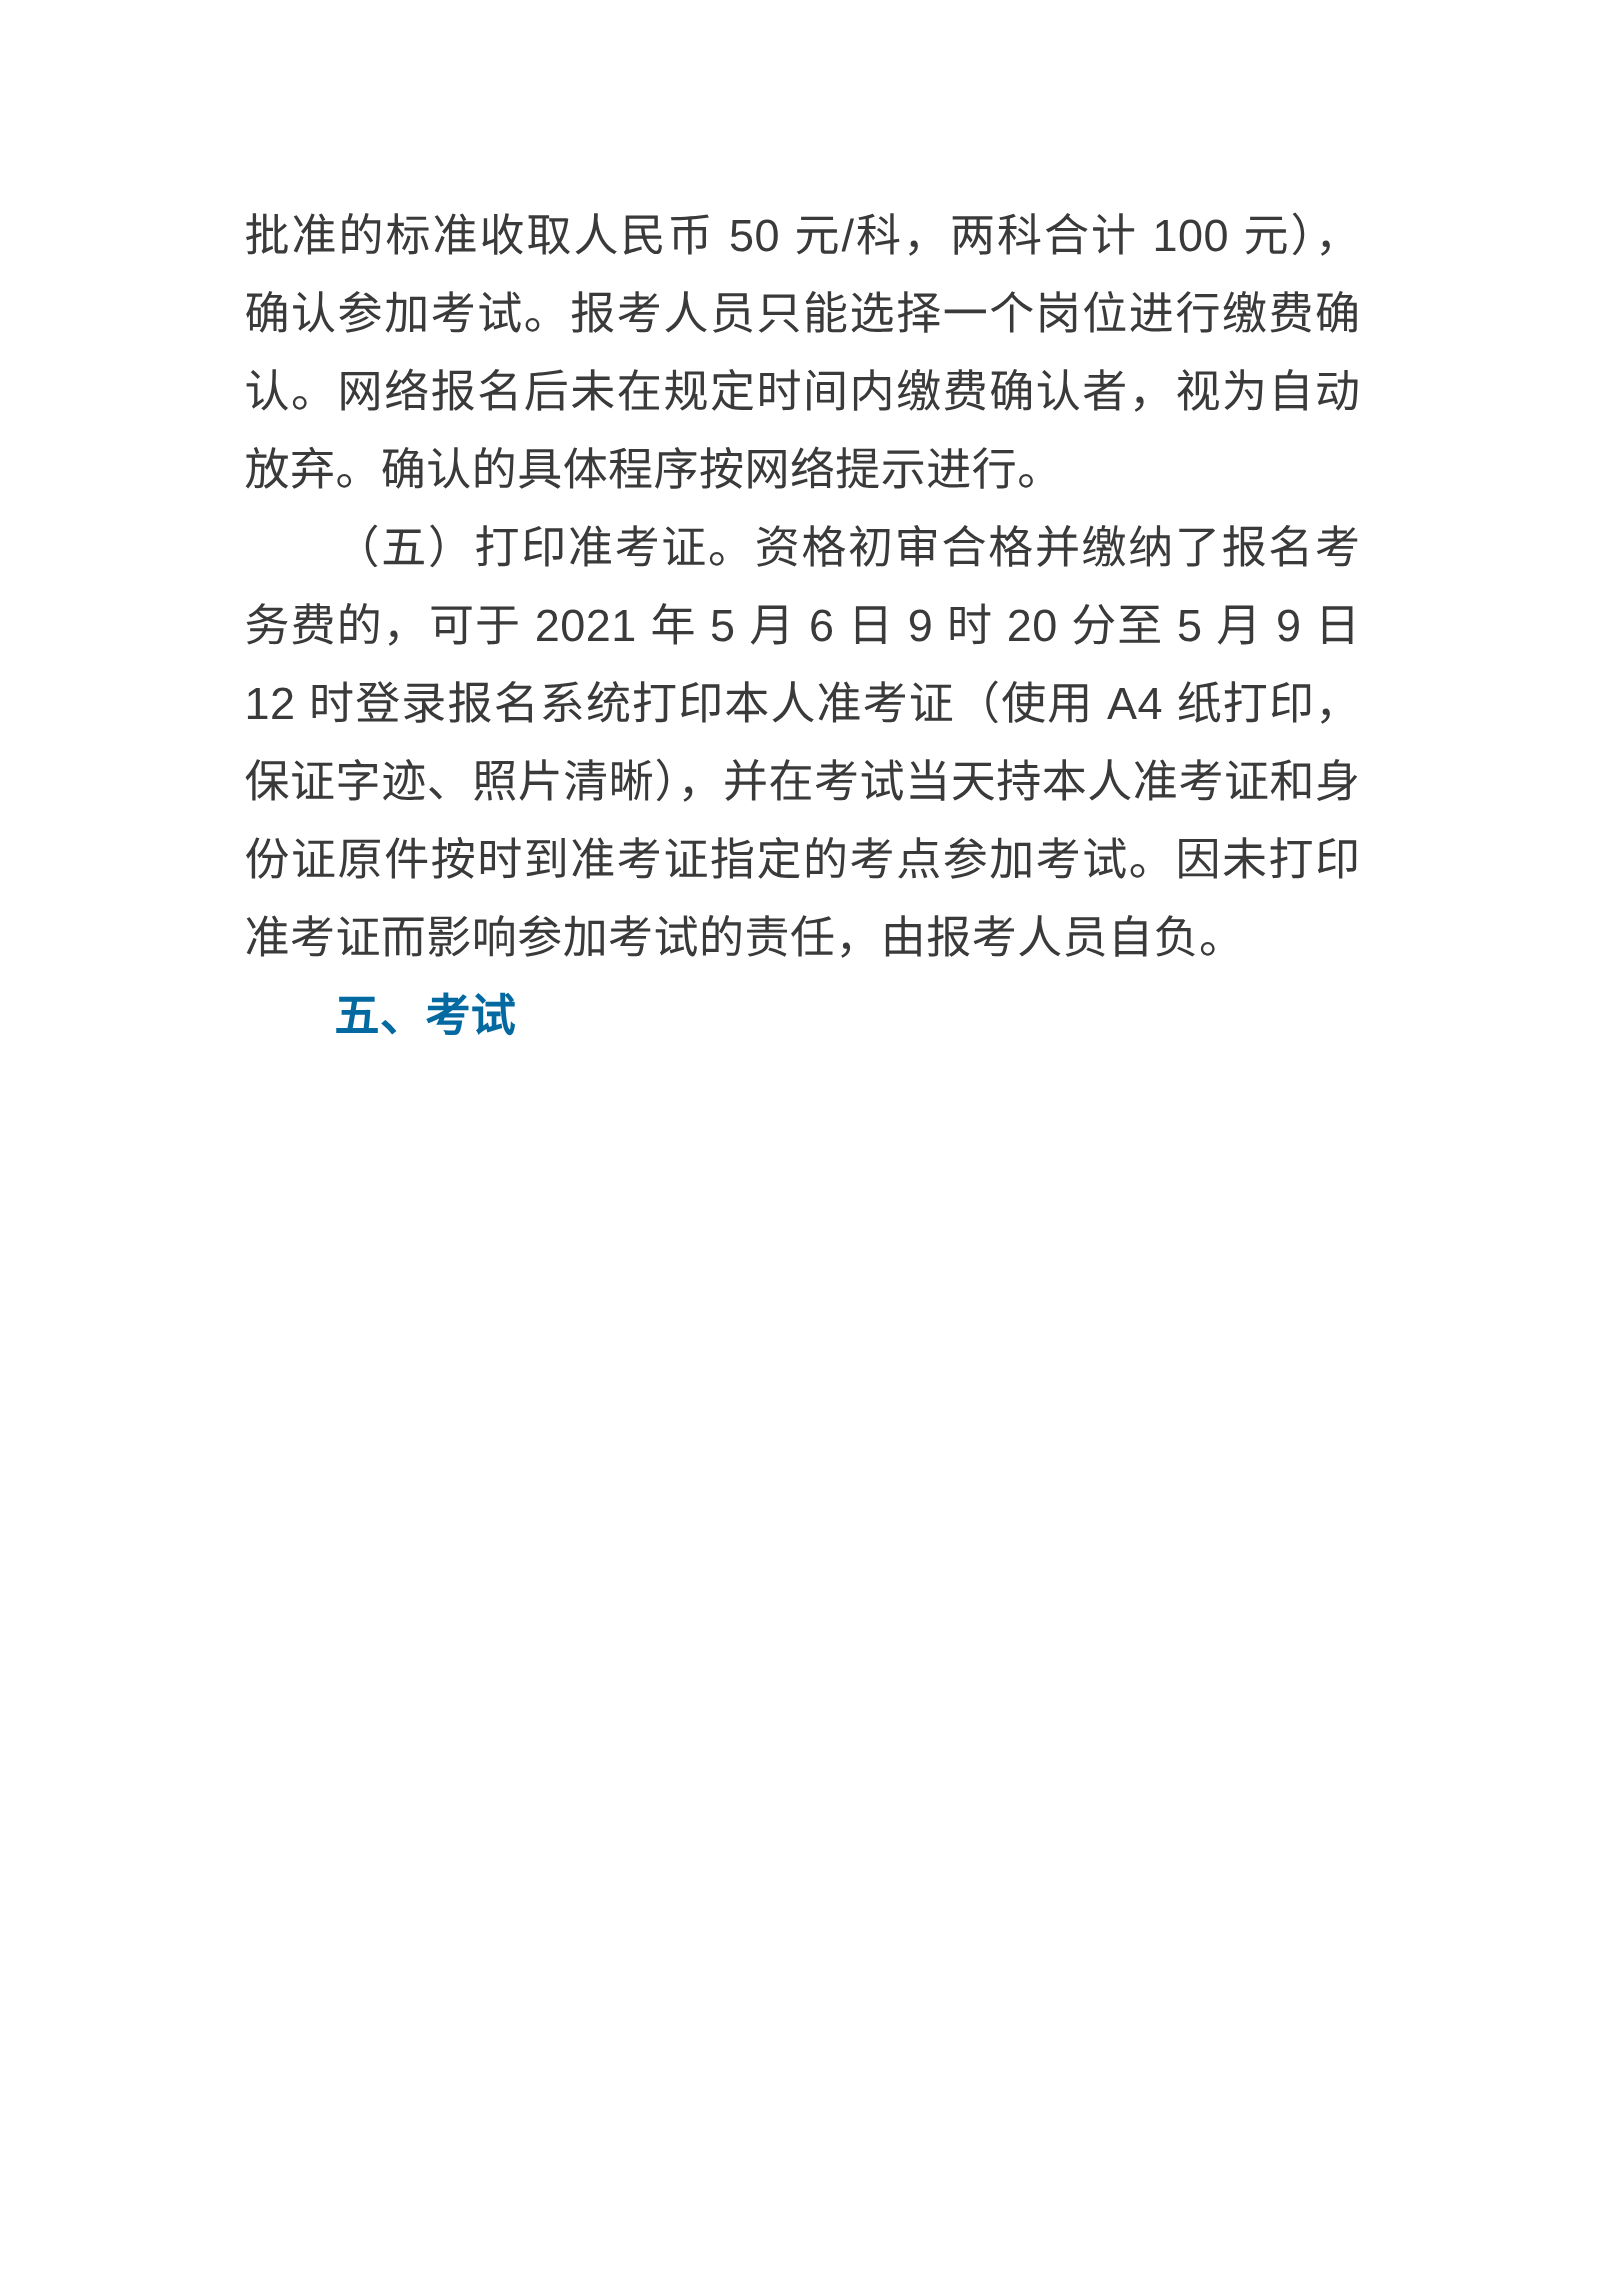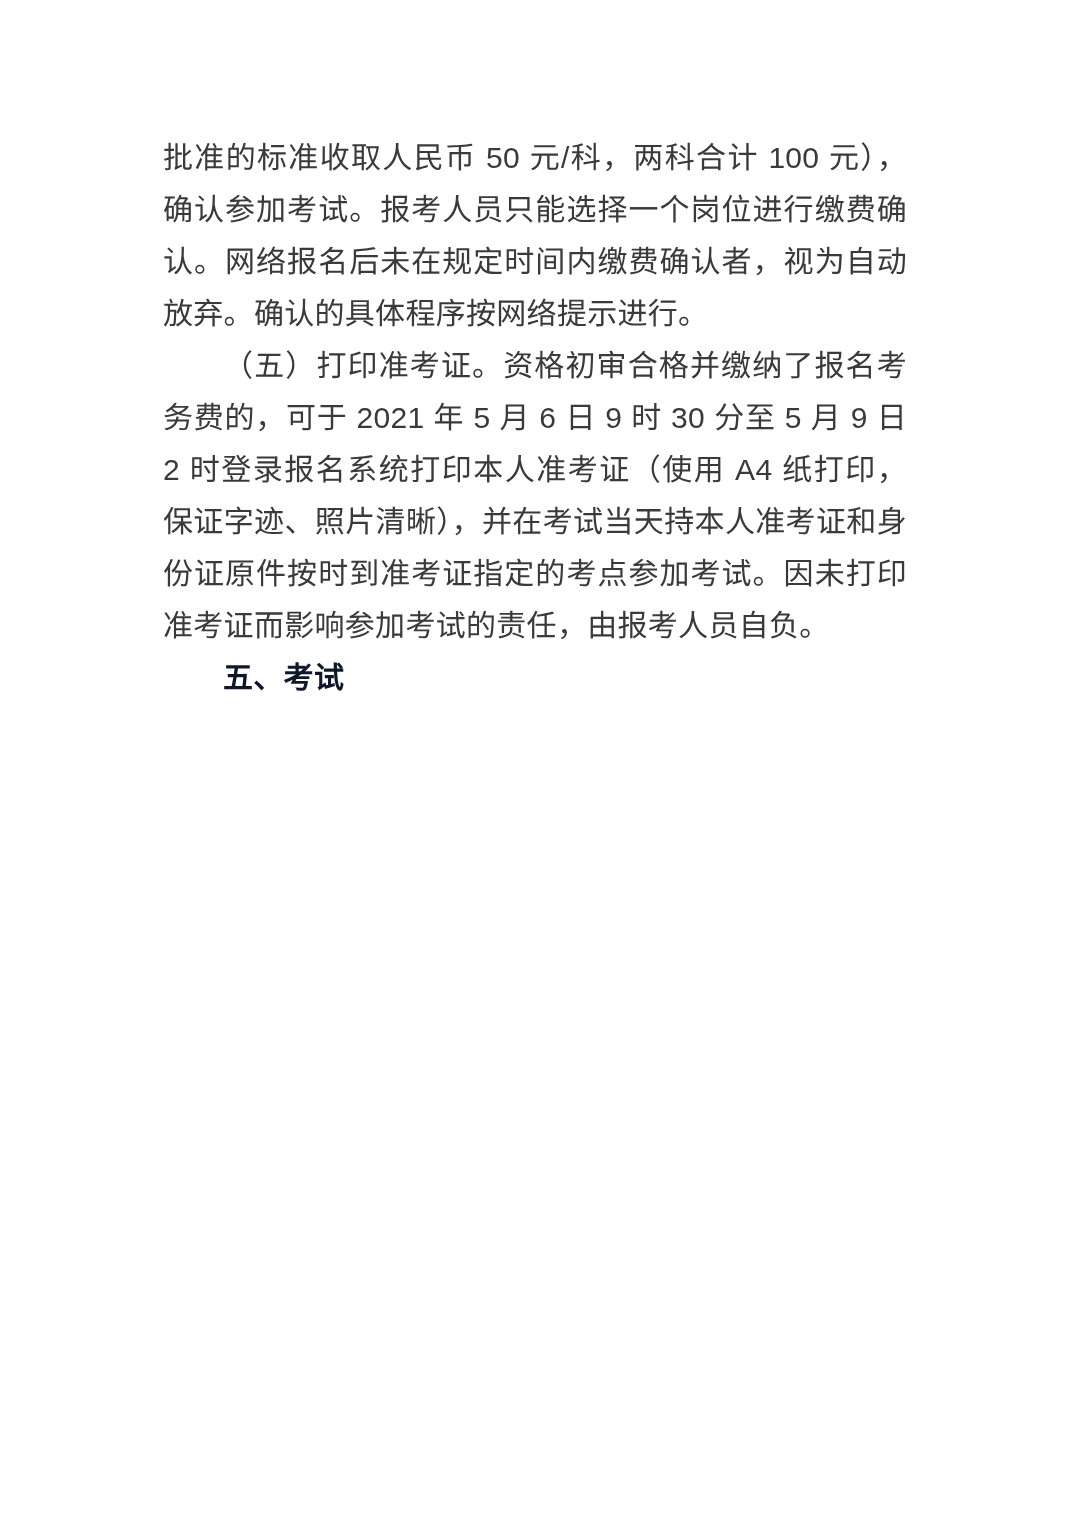--- a/index.html
+++ b/index.html
@@ -41,26 +41,26 @@
   .para.no-indent {
     text-indent: 0;
   }
   .heading {
     margin: 0;
     padding: 0;
     font-size: 30px;
     line-height: 52px;
     font-weight: 700;
     text-indent: 2em;
-    color: #0f172a;
+    color: #0369a1;
     text-align: left;
   }
 </style>
 </head>
 <body>
 
 <div class="page">
   <div class="content">
     <p class="para no-indent">批准的标准收取人民币 50 元/科，两科合计 100 元），确认参加考试。报考人员只能选择一个岗位进行缴费确认。网络报名后未在规定时间内缴费确认者，视为自动放弃。确认的具体程序按网络提示进行。</p>
-    <p class="para">（五）打印准考证。资格初审合格并缴纳了报名考务费的，可于 2021 年 5 月 6 日 9 时 30 分至 5 月 9 日 2 时登录报名系统打印本人准考证（使用 A4 纸打印，保证字迹、照片清晰），并在考试当天持本人准考证和身份证原件按时到准考证指定的考点参加考试。因未打印准考证而影响参加考试的责任，由报考人员自负。</p>
+    <p class="para">（五）打印准考证。资格初审合格并缴纳了报名考务费的，可于 2021 年 5 月 6 日 9 时 20 分至 5 月 9 日 12 时登录报名系统打印本人准考证（使用 A4 纸打印，保证字迹、照片清晰），并在考试当天持本人准考证和身份证原件按时到准考证指定的考点参加考试。因未打印准考证而影响参加考试的责任，由报考人员自负。</p>
     <h2 class="heading">五、考试</h2>
   </div>
 </div>
 
 </body></html>

